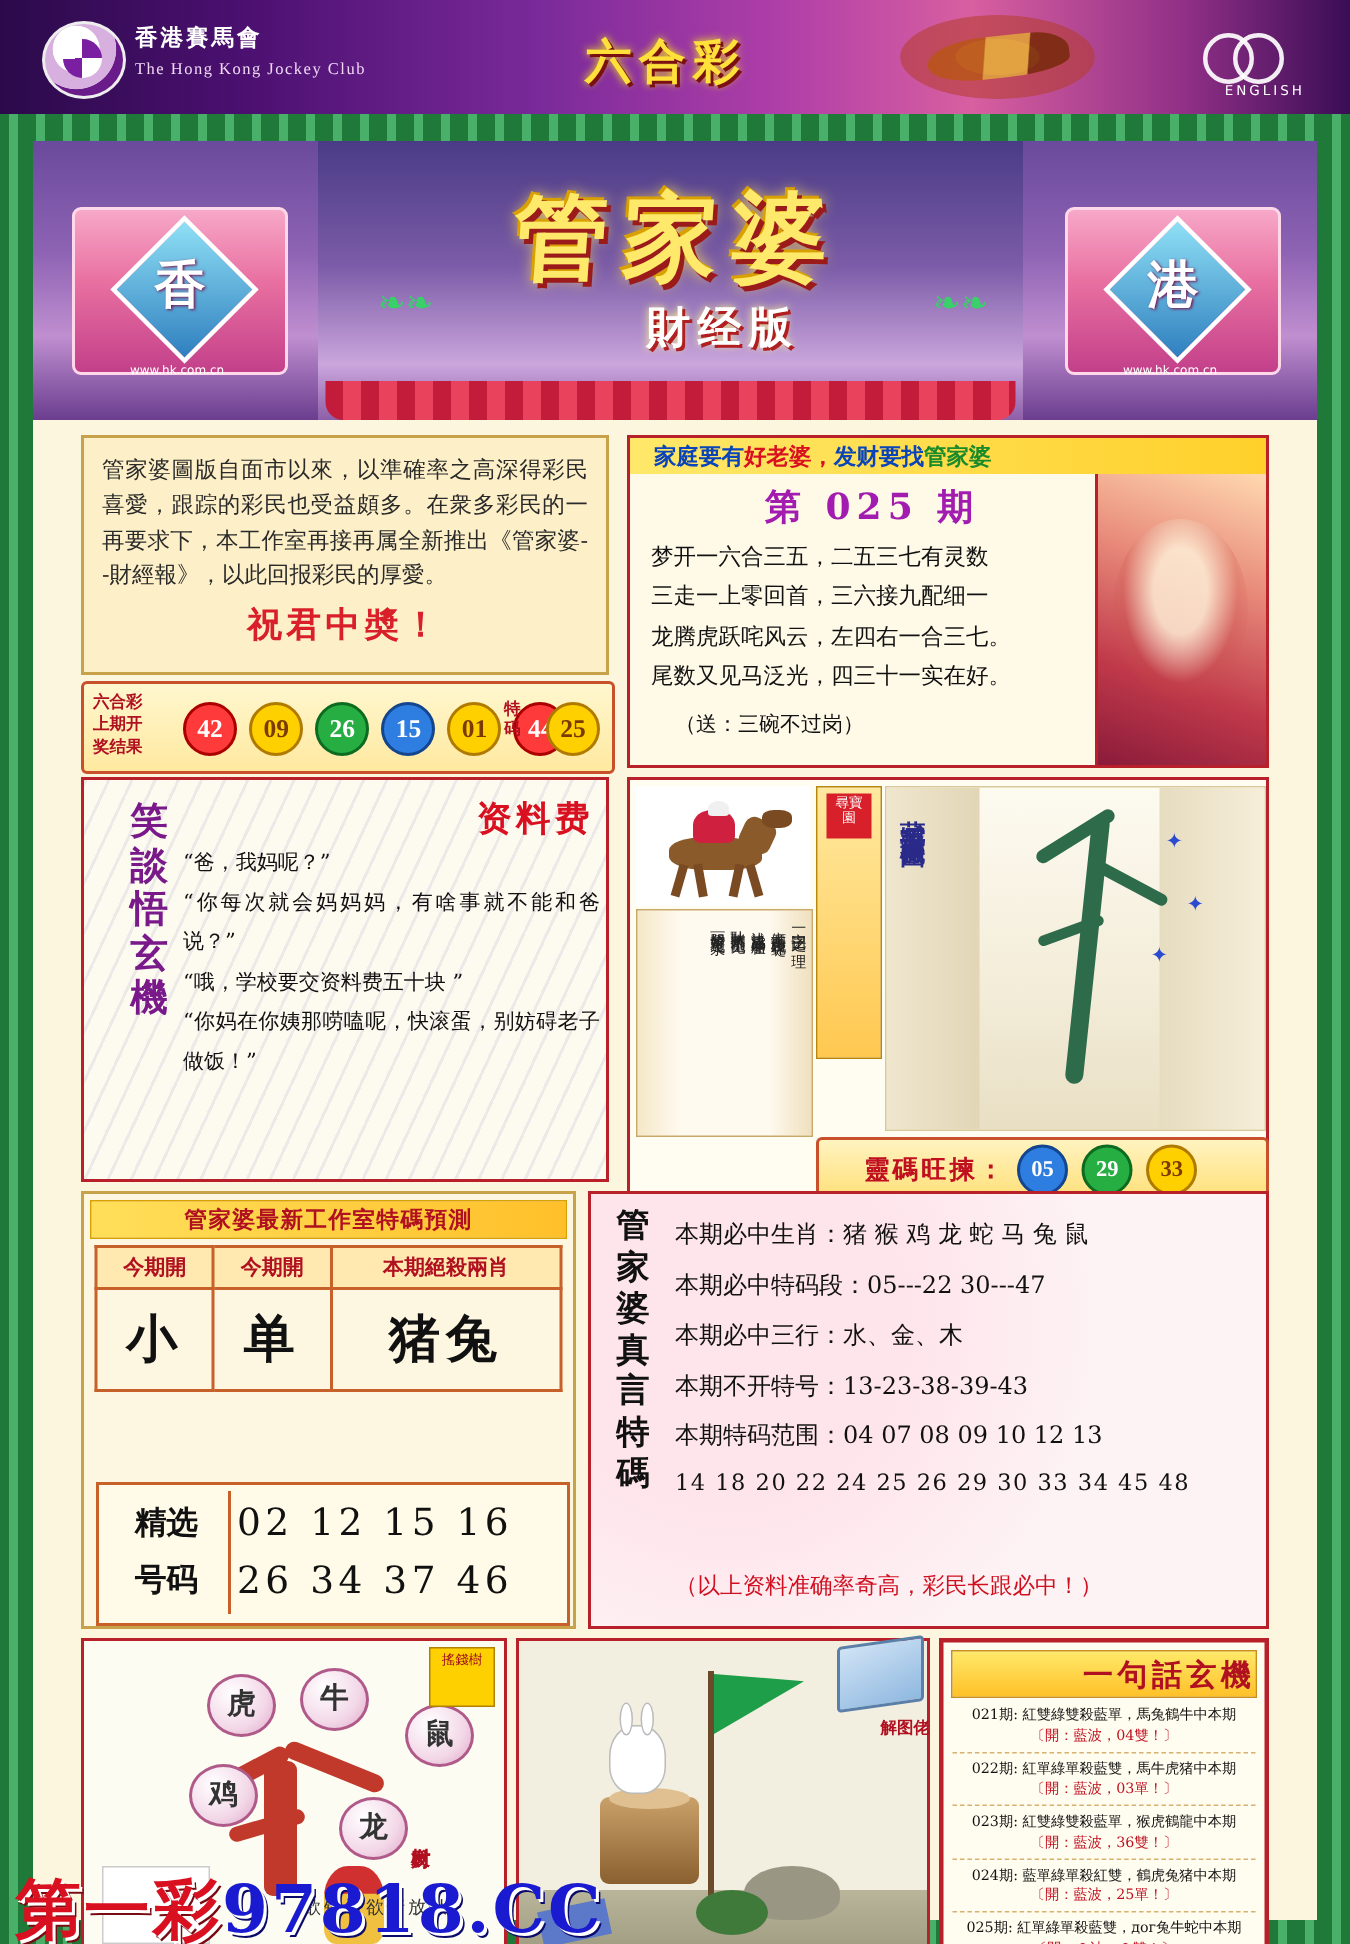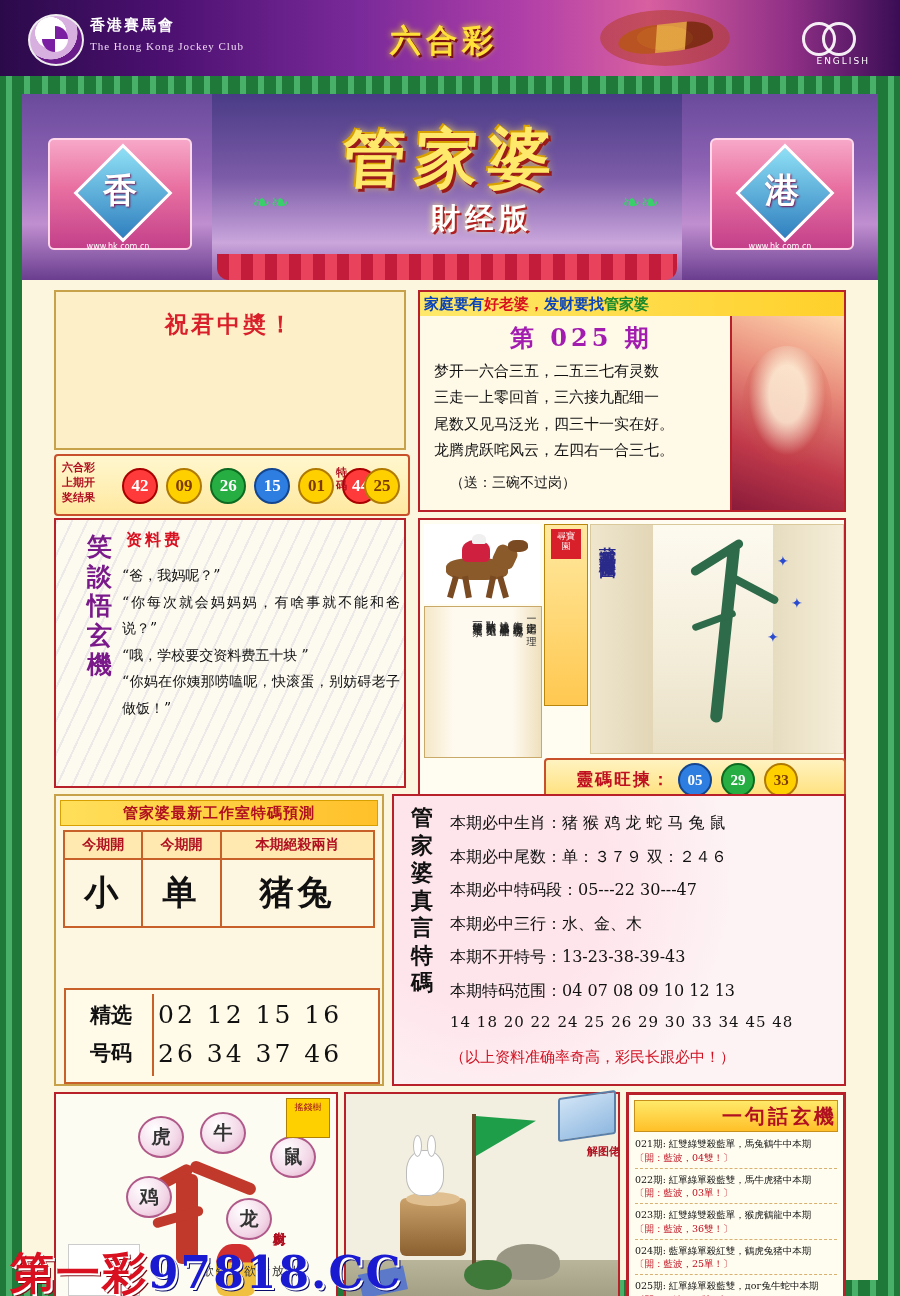--- a/index.html
+++ b/index.html
@@ -137,21 +137,21 @@
   .resultbar .special{position:absolute;left:308px;top:12px;}
 
   
   .poem{
     position:absolute;left:396px;top:196px;width:428px;height:222px;
     background:#fff9e8;border:2px solid #b8202a;box-sizing:border-box;
   }
   .poem .strip{
     position:absolute;left:0;top:0;width:424px;height:24px;
     background:linear-gradient(90deg,#ffe86a,#ffd02a);
-    font-size:15px;font-weight:bold;color:#1a3fa0;line-height:24px;padding-left:4px;box-sizing:border-box;
+    font-size:15px;font-weight:bold;color:#1a3fa0;line-height:24px;padding-left:16px;box-sizing:border-box;
     white-space:nowrap;overflow:hidden;
   }
   .poem .strip .r{color:#d81020;}
   .poem .strip .b{color:#0b44b8;}
   .poem .strip .g{color:#1a8a2a;}
   .poem .pic{
     position:absolute;right:0;top:24px;width:112px;height:194px;
     background:linear-gradient(200deg,#ffd9b0 0%,#e88a7a 35%,#c0394a 70%,#8a1b3a 100%);
     border-left:2px solid #b8202a;
   }
@@ -175,22 +175,22 @@
     position:absolute;left:32px;top:424px;width:352px;height:270px;
     background:#fdfaf0;border:2px solid #b8202a;box-sizing:border-box;
     background-image:repeating-linear-gradient(115deg,rgba(160,160,200,.18) 0 2px,rgba(255,255,255,0) 2px 14px);
   }
   .xuanji .side{
     position:absolute;left:6px;top:12px;width:52px;text-align:right;
     font-size:25px;font-weight:bold;color:#7a1a8a;letter-spacing:2px;line-height:1.18;
     font-family:"DejaVu Serif","Liberation Serif",serif;
   }
   .xuanji .t{
-    position:absolute;left:70px;top:10px;width:270px;text-align:left;
-    font-size:16px;font-weight:bold;color:#d81020;letter-spacing:3px;font-family:Liberation Serif, serif;
+    position:absolute;left:70px;top:10px;width:270px;text-align:right;
+    font-size:23px;font-weight:bold;color:#d81020;letter-spacing:3px;font-family:Liberation Serif, serif;
   }
   .xuanji .body{
     position:absolute;left:66px;top:42px;width:278px;
     font-family:"DejaVu Serif","Liberation Serif",serif;font-size:14px;line-height:1.9;color:#111;text-align:justify;
   }
 
   
   .midstrip{
     position:absolute;left:396px;top:424px;width:428px;height:324px;
     background:#fffdf2;border:2px solid #b8202a;box-sizing:border-box;
@@ -367,21 +367,21 @@
   .botright{
     position:absolute;left:604px;top:998px;width:220px;height:240px;
     background:#fffdf0;border:3px solid #b8202a;box-sizing:border-box;
   }
   .botright .t{
     margin:5px;height:30px;background:linear-gradient(180deg,#ffe96a,#ffc028);
     text-align:right;font-size:20px;font-weight:bold;color:#b01020;line-height:30px;letter-spacing:3px;
     border:1px solid #c8901a;
   }
   .botright .item{
-    margin:4px 6px;font-size:9.5px;line-height:1.45;color:#111;text-align:left;
+    margin:4px 6px;font-size:9.5px;line-height:1.45;color:#111;text-align:center;
     font-family:"DejaVu Serif","Liberation Serif",serif;
     border-bottom:1px dashed #d8b070;padding-bottom:3px;
   }
   .botright .item .r{color:#c01020;}
   .botright .item .k{display:block;}
 
   
   .wm{
     position:absolute;left:10px;bottom:6px;width:880px;height:46px;
     font-family:"DejaVu Serif","Liberation Serif",serif;
@@ -432,20 +432,21 @@
       <div class="lantern r">
         <div class="body">
           <div class="di"></div>
           <div class="ch">港</div>
         </div>
         <div class="url">www.hk.com.cn</div>
       </div>
     </div>
 
     <div class="intro">
+      <div>管家婆圖版自面市以來，以準確率之高深得彩民喜愛，跟踪的彩民也受益頗多。在衆多彩民的一再要求下，本工作室再接再属全新推出《管家婆--財經報》，以此回报彩民的厚愛。</div>
       <div class="bless">祝君中奬！</div>
     </div>
 
     <div class="resultbar">
       <div class="lbl">
         <div>六合彩</div>
         <div>上期开</div>
         <div>奖结果</div>
       </div>
       <div class="balls">
@@ -467,22 +468,22 @@
 
     <div class="poem">
       <div class="strip">
         <span class="b">家庭要有</span><span class="r">好老婆，</span><span class="b">发财要找</span><span class="g">管家婆</span>
       </div>
       <div class="pic"></div>
       <div class="issue">第 025 期</div>
       <div class="lines">
         <div>梦开一六合三五，二五三七有灵数</div>
         <div>三走一上零回首，三六接九配细一</div>
+        <div>龙腾虎跃咤风云，左四右一合三七。</div>
         <div>尾数又见马泛光，四三十一实在好。</div>
-        <div>龙腾虎跃咤风云，左四右一合三七。</div>
       </div>
       <div class="send">（送：三碗不过岗）</div>
     </div>
 
     <div class="xuanji">
       <div class="side">笑談悟玄機</div>
       <div class="t">资料费</div>
       <div class="body">
         <div>“爸，我妈呢？”</div>
         <div>“你每次就会妈妈妈，有啥事就不能和爸说？”</div>
@@ -577,21 +578,20 @@
         <span>管</span>
         <span>家</span>
         <span>婆</span>
         <span>真</span>
         <span>言</span>
         <span>特</span>
         <span>碼</span>
       </div>
       <div class="lines">
         <div>本期必中生肖：猪 猴 鸡 龙 蛇 马 兔 鼠</div>
-        <div>本期必中尾数：单：３７９ 双：２４６</div>
         <div>本期必中特码段：05---22  30---47</div>
         <div>本期必中三行：水、金、木</div>
         <div>本期不开特号：13-23-38-39-43</div>
         <div>本期特码范围：04 07 08 09 10 12 13</div>
         <div class="wide">14 18 20 22 24 25 26 29 30 33 34 45 48</div>
       </div>
       <div class="note">（以上资料准确率奇高，彩民长跟必中！）</div>
     </div>
 
     <div class="botleft">

